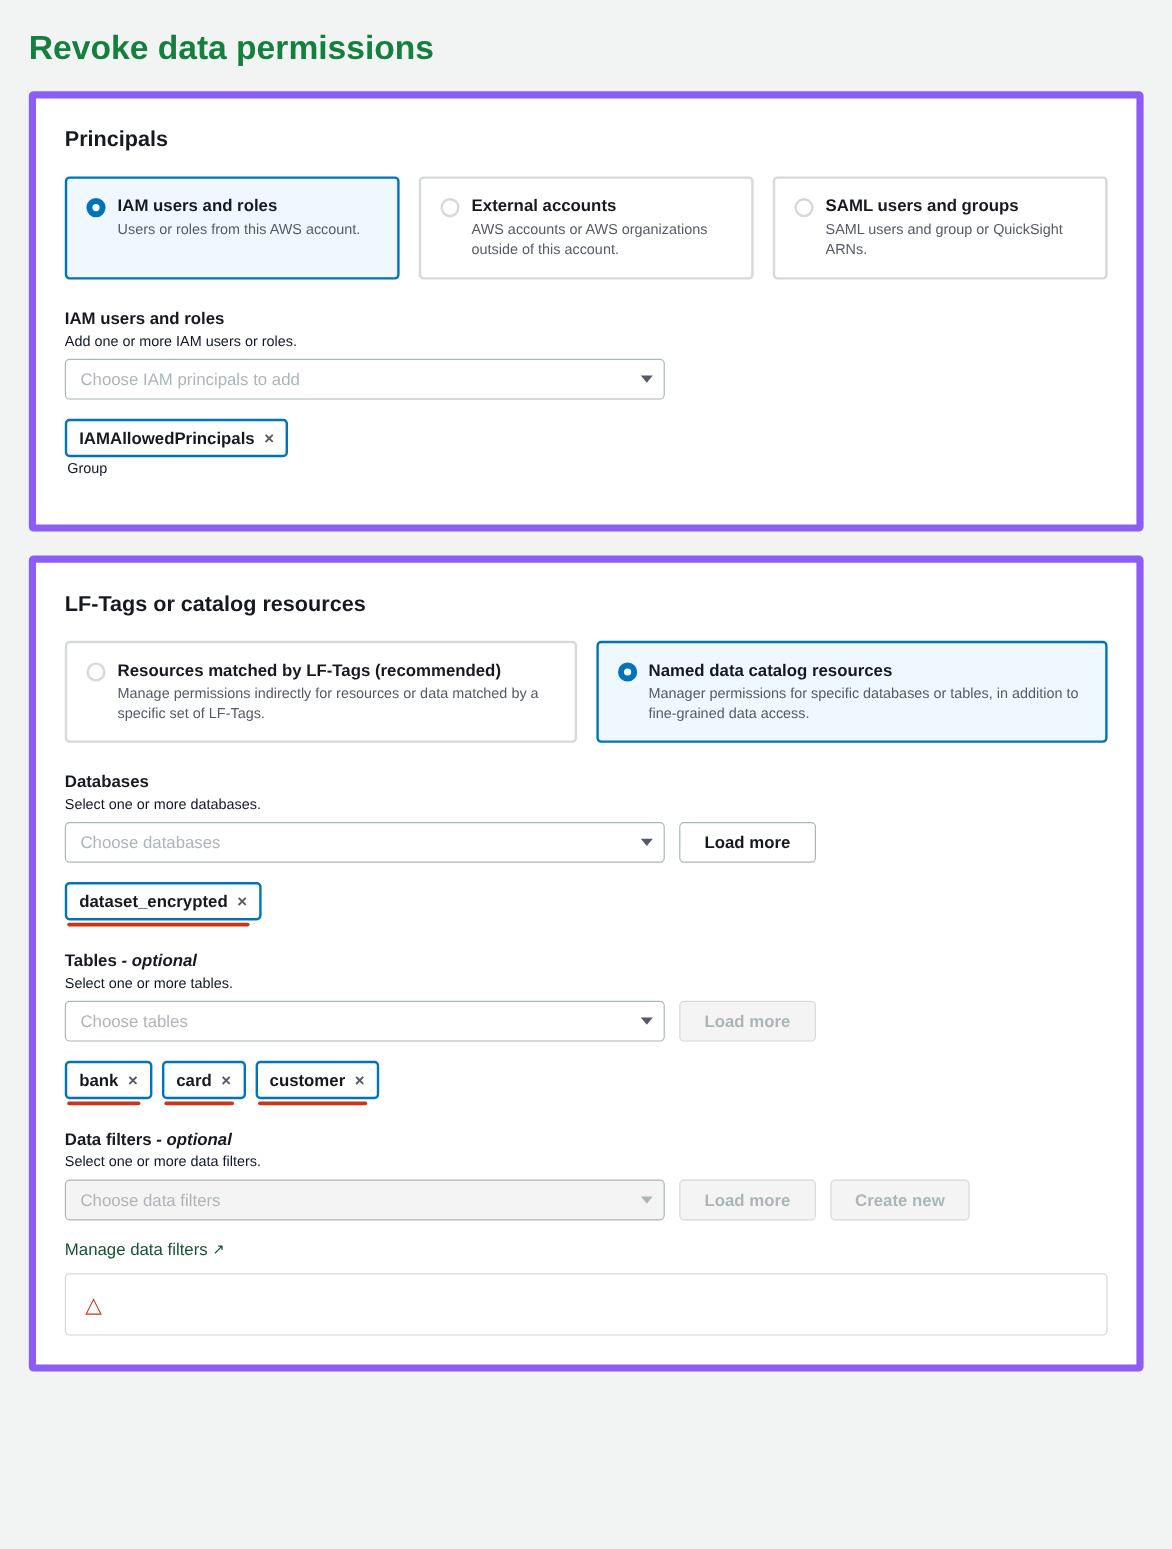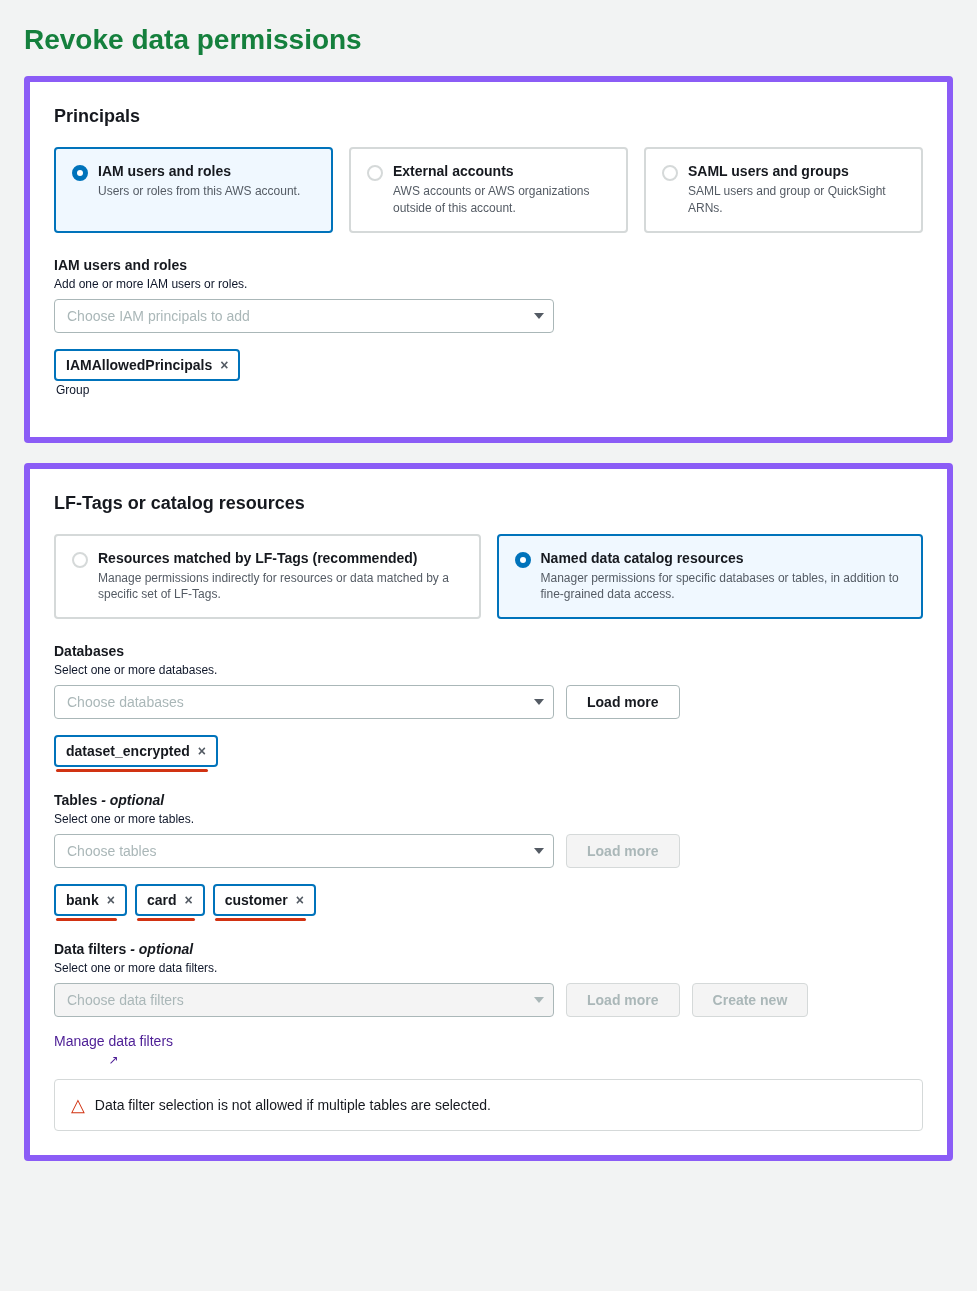--- a/index.html
+++ b/index.html
@@ -183,27 +183,26 @@
       align-items: center;
       gap: 12px;
       margin-bottom: 8px;
     }
     .tags-row {
       display: flex;
       flex-wrap: wrap;
       margin-bottom: 8px;
     }
     .link-external {
-      color: #4c1d95;
+      color: #14532d;
       text-decoration: none;
       font-size: 14px;
       display: inline-flex;
       align-items: center;
       gap: 4px;
-      flex-direction: column;
     }
     .warning-box {
       background: #fff;
       border: 1px solid #d5d9d9;
       border-radius: 4px;
       padding: 14px 16px;
       display: flex;
       align-items: center;
       gap: 10px;
       margin-top: 12px;
@@ -378,15 +377,14 @@
 
   
   <a class="link-external" href="#">
     <span>Manage data filters</span>
     <span style="font-size:12px;">↗</span>
   </a>
 
   
   <div class="warning-box">
     <span class="warning-icon">△</span>
-    <span class="warning-text">Data filter selection is not allowed if multiple tables are selected.</span>
   </div>
 </div>
 
 </body></html>

